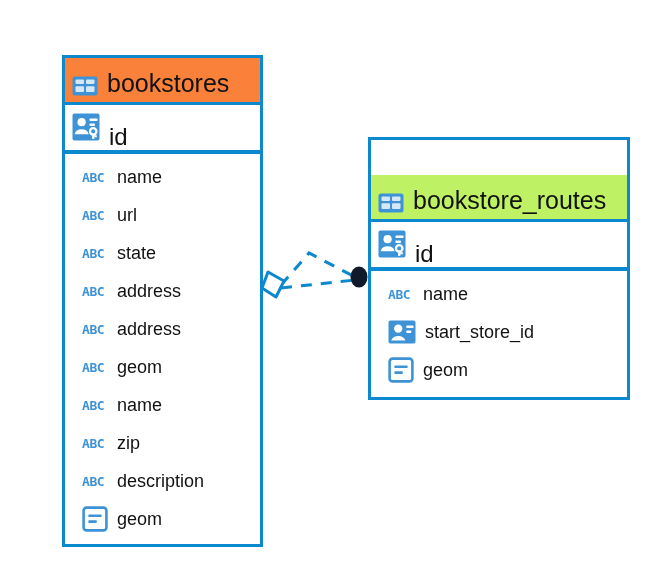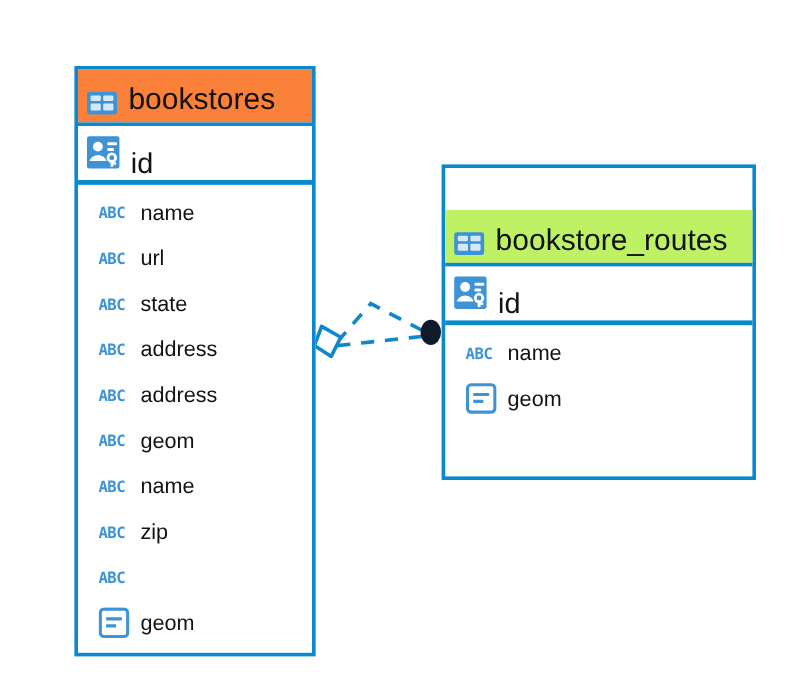--- a/index.html
+++ b/index.html
@@ -191,20 +191,21 @@
         <svg class="icon abc-ico" viewBox="0 0 26 15" xmlns="http://www.w3.org/2000/svg">
           <text x="0" y="12" font-family="'DejaVu Sans Mono', monospace" font-size="13" font-weight="bold" fill="#3d93d6" letter-spacing="-0.4">ABC</text>
         </svg>
         <span class="field-name">zip</span>
       </div>
 
       <div class="field-row">
         <svg class="icon abc-ico" viewBox="0 0 26 15" xmlns="http://www.w3.org/2000/svg">
           <text x="0" y="12" font-family="'DejaVu Sans Mono', monospace" font-size="13" font-weight="bold" fill="#3d93d6" letter-spacing="-0.4">ABC</text>
         </svg>
+        <span class="field-name">description</span>
       </div>
 
       <div class="field-row">
         <svg class="icon geom-ico" viewBox="0 0 26 26" xmlns="http://www.w3.org/2000/svg">
           <rect x="1.6" y="1.6" width="22.8" height="22.8" rx="3" fill="none" stroke="#3d93d6" stroke-width="2.6"></rect>
           <rect x="6.4" y="8.4" width="13.2" height="2.7" rx="0.6" fill="#3d93d6"></rect>
           <rect x="6.4" y="14.2" width="8.4" height="2.7" rx="0.6" fill="#3d93d6"></rect>
         </svg>
         <span class="field-name">geom</span>
       </div>
@@ -243,20 +244,30 @@
 
     <div class="field-section">
 
       <div class="field-row">
         <svg class="icon abc-ico" viewBox="0 0 26 15" xmlns="http://www.w3.org/2000/svg">
           <text x="0" y="12" font-family="'DejaVu Sans Mono', monospace" font-size="13" font-weight="bold" fill="#3d93d6" letter-spacing="-0.4">ABC</text>
         </svg>
         <span class="field-name">name</span>
       </div>
 
+      <div class="field-row">
+        <svg class="icon fk-ico" viewBox="0 0 28 28" xmlns="http://www.w3.org/2000/svg">
+          <rect x="0.5" y="2.5" width="27" height="23" rx="2" fill="#3d93d6"></rect>
+          <circle cx="10.2" cy="10.6" r="4.2" fill="#ffffff"></circle>
+          <path d="M 3.2 22.6 a 7.4 6.3 0 0 1 14.2 0 Z" fill="#ffffff"></path>
+          <rect x="18.2" y="7.6" width="7.4" height="2.5" rx="1" fill="#ffffff"></rect>
+          <rect x="18.2" y="12.4" width="5.2" height="2.5" rx="1" fill="#ffffff"></rect>
+        </svg>
+        <span class="field-name">start_store_id</span>
+      </div>
 
 
       <div class="field-row">
         <svg class="icon geom-ico" viewBox="0 0 26 26" xmlns="http://www.w3.org/2000/svg">
           <rect x="1.6" y="1.6" width="22.8" height="22.8" rx="3" fill="none" stroke="#3d93d6" stroke-width="2.6"></rect>
           <rect x="6.4" y="8.4" width="13.2" height="2.7" rx="0.6" fill="#3d93d6"></rect>
           <rect x="6.4" y="14.2" width="8.4" height="2.7" rx="0.6" fill="#3d93d6"></rect>
         </svg>
         <span class="field-name">geom</span>
       </div>

